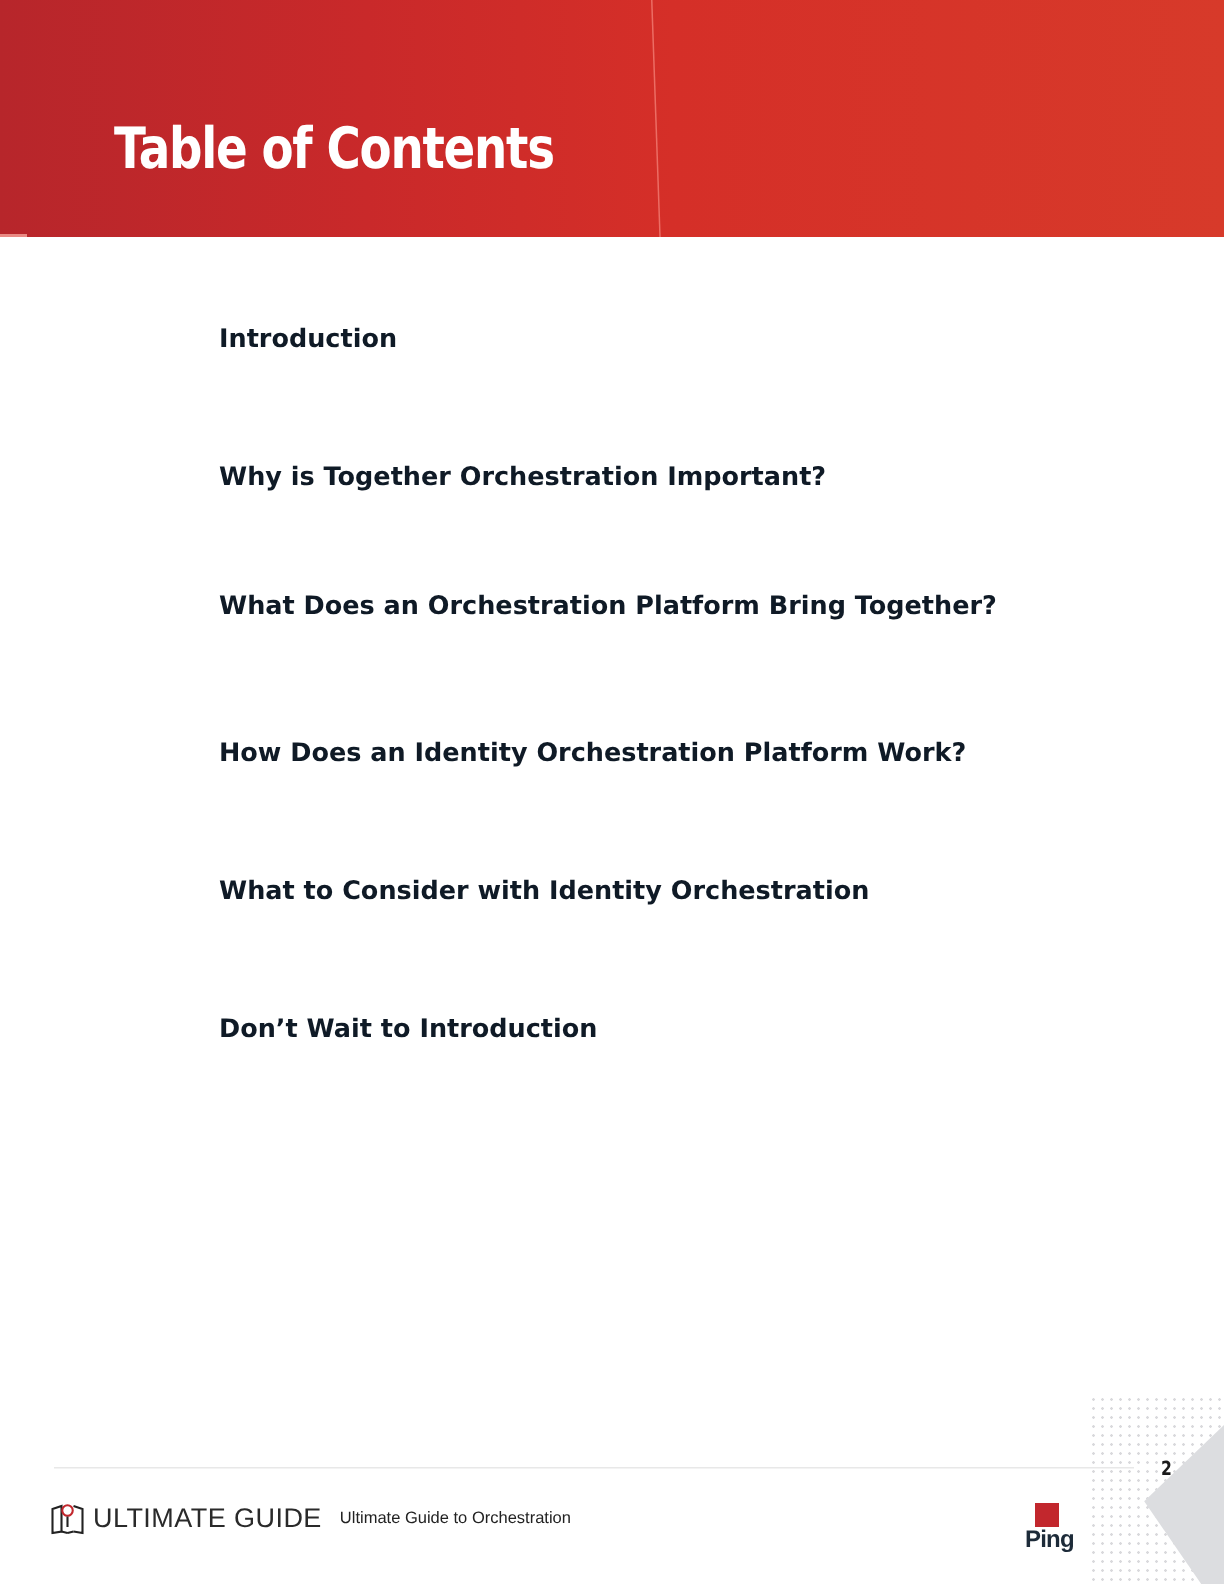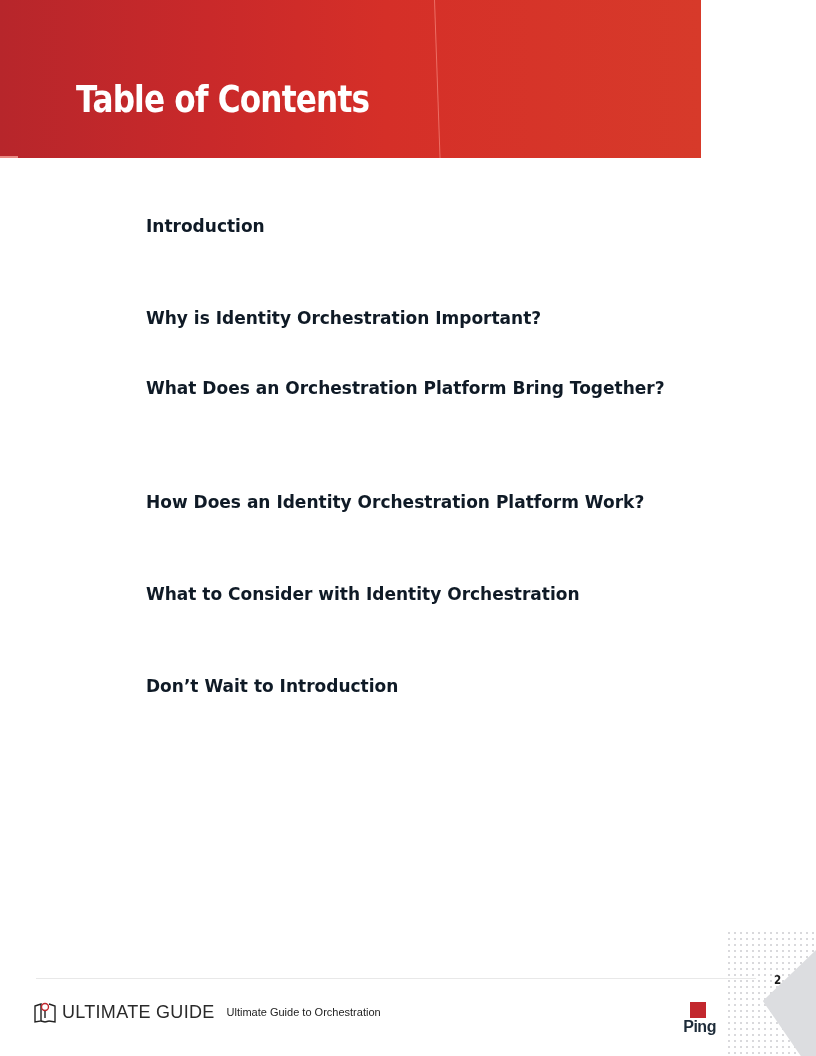--- a/index.html
+++ b/index.html
@@ -2,21 +2,21 @@
 <html><head>
   <meta charset="utf-8">
   <style>
     html, body { margin: 0; padding: 0; }
     body {
       width: 816px; height: 1056px; position: relative; overflow: hidden;
       background: #ffffff;
       font-family: "Liberation Sans", sans-serif;
     }
     .header {
-      position: absolute; left: 0; top: 0; width: 701px; height: 158px;
+      position: absolute; left: 0; top: 0; width: 816px; height: 158px;
       background: linear-gradient(90deg, #b7262b 0%, #c9292a 30%, #d52f28 55%, #d73a2a 100%);
       overflow: hidden;
     }
     .header .seam {
       position: absolute; left: 434px; top: 0; width: 1px; height: 158px;
       background: rgba(255,160,150,0.55);
       transform: skewX(2deg);
       transform-origin: top left;
     }
     .header .notch {
@@ -75,22 +75,22 @@
 <body>
 
 <div class="header">
   <div class="seam"></div>
   <div class="notch"></div>
   <div class="title">Table of Contents</div>
 </div>
 
 <div class="toc">
   <div class="toc-item" style="top:218px">Introduction</div>
-  <div class="toc-item" style="top:310px">Why is Identity Orchestration Important?</div>
-  <div class="toc-item" style="top:380px">What Does an Orchestration Platform Bring Together?</div>
+  <div class="toc-item" style="top:310px">Why is Together Orchestration Important?</div>
+  <div class="toc-item" style="top:396px">What Does an Orchestration Platform Bring Together?</div>
   <div class="toc-item" style="top:494px">How Does an Identity Orchestration Platform Work?</div>
   <div class="toc-item" style="top:586px">What to Consider with Identity Orchestration</div>
   <div class="toc-item" style="top:678px">Don’t Wait to Introduction</div>
 </div>
 
 <div class="dots"></div>
 <div class="chevron"></div>
 <div class="rule"></div>
 <div class="page-num">2</div>
 

